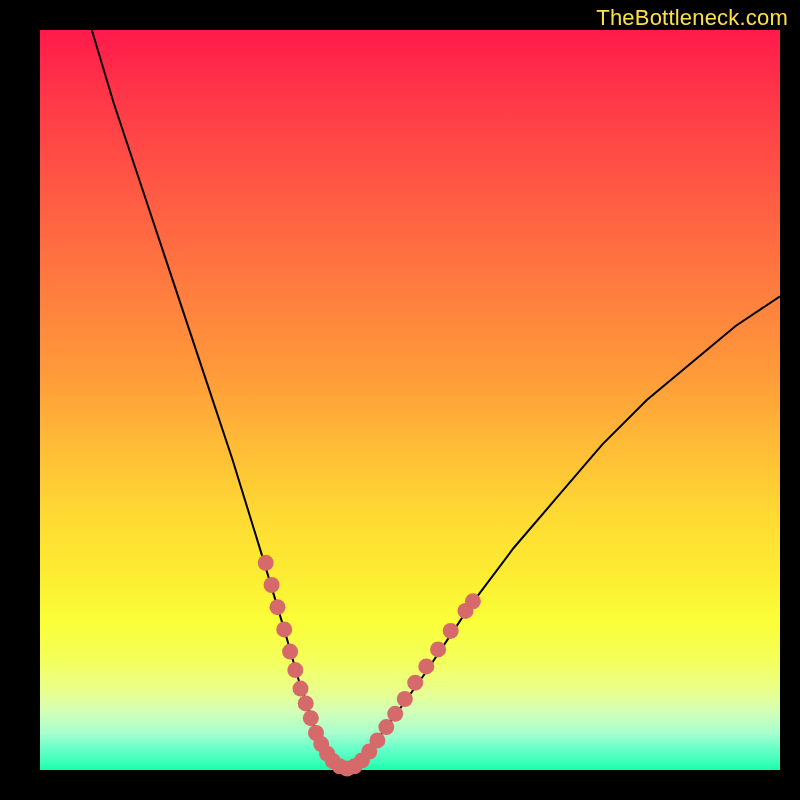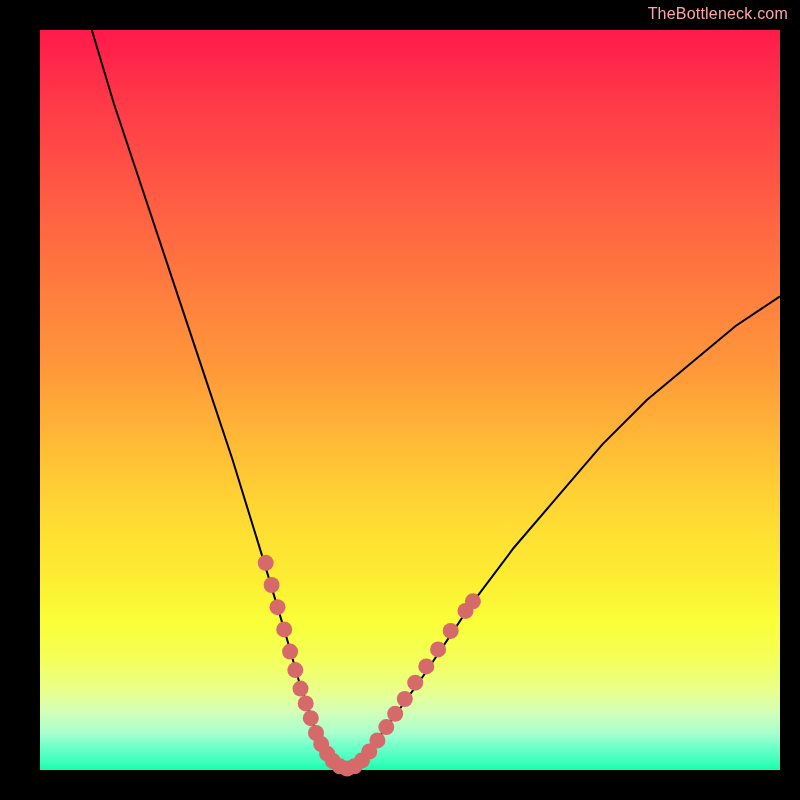--- a/index.html
+++ b/index.html
@@ -8,22 +8,22 @@
     width: 800px;
     height: 800px;
     background: #000;
     position: relative;
     font-family: Arial, sans-serif;
   }
   .watermark {
     position: absolute;
     top: 5px;
     right: 12px;
-    color: #fca5a5;
-    font-size: 16px;
+    color: #fde047;
+    font-size: 22px;
     font-weight: 500;
     z-index: 10;
     letter-spacing: 0.2px;
   }
   .plot-area {
     position: absolute;
     left: 40px;
     top: 30px;
     width: 740px;
     height: 740px;

